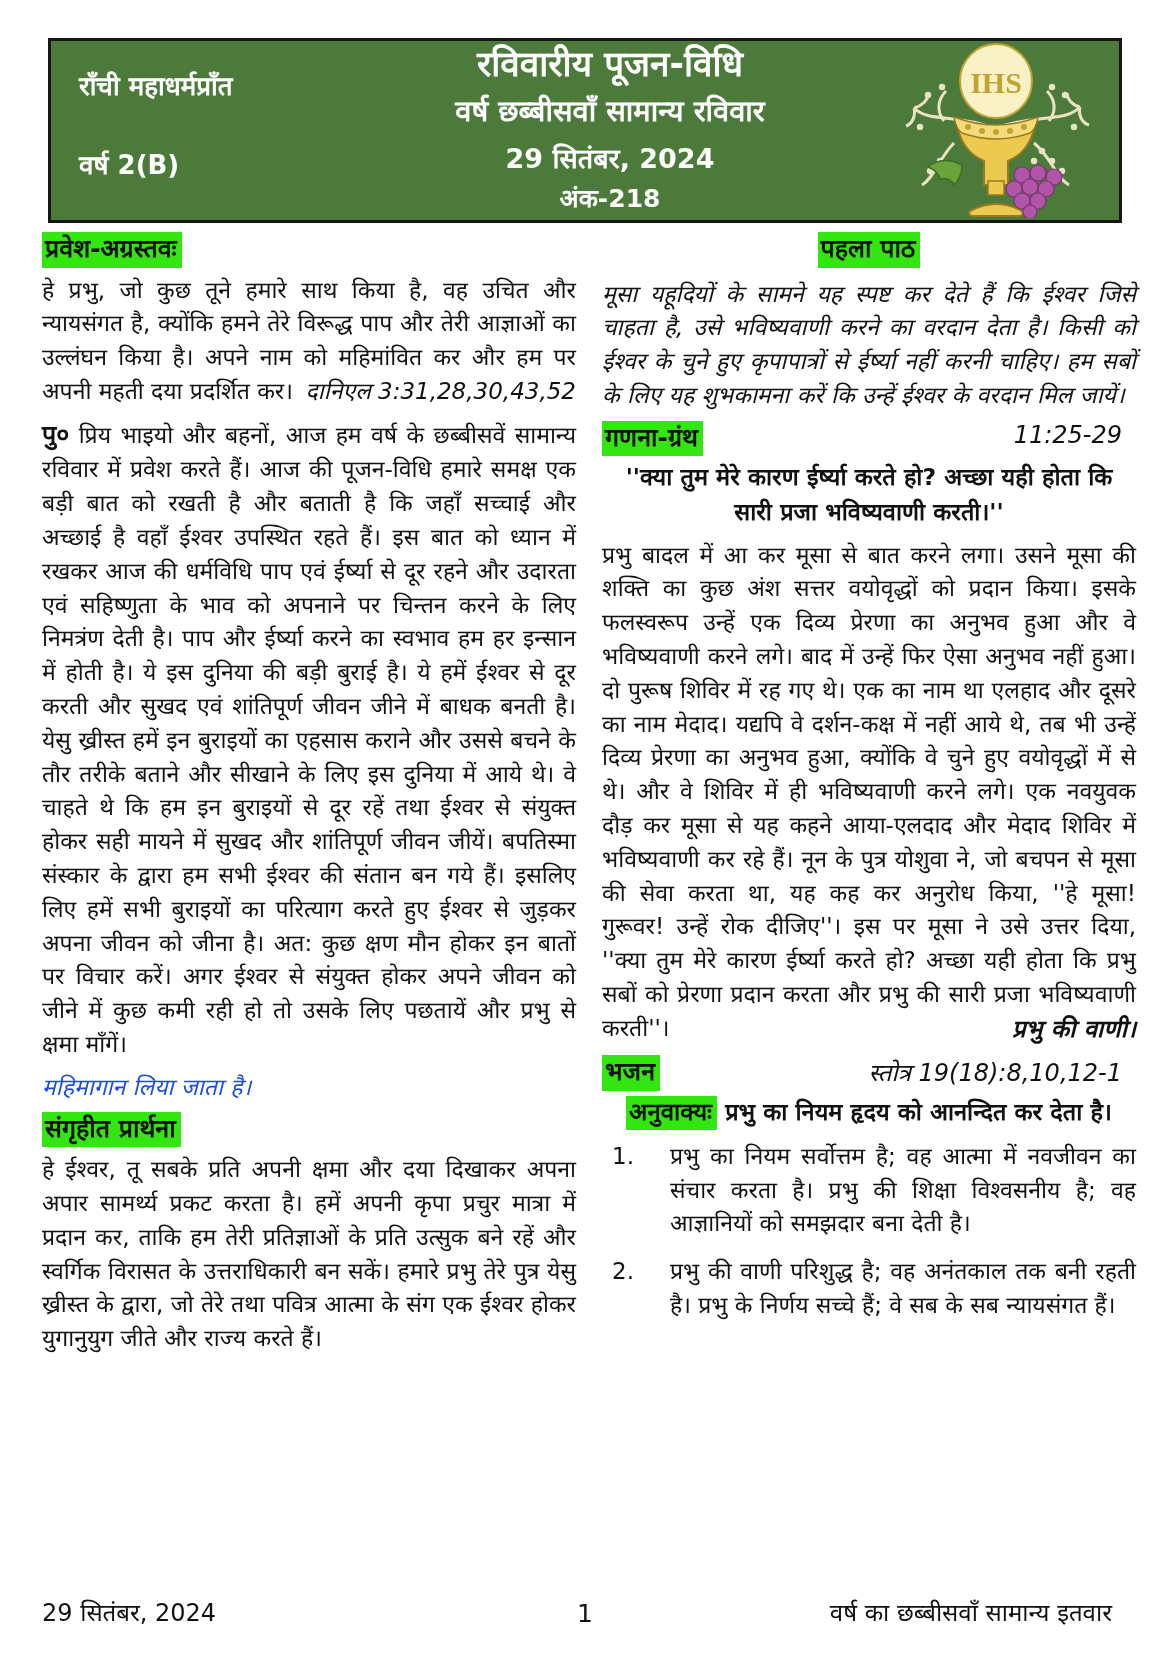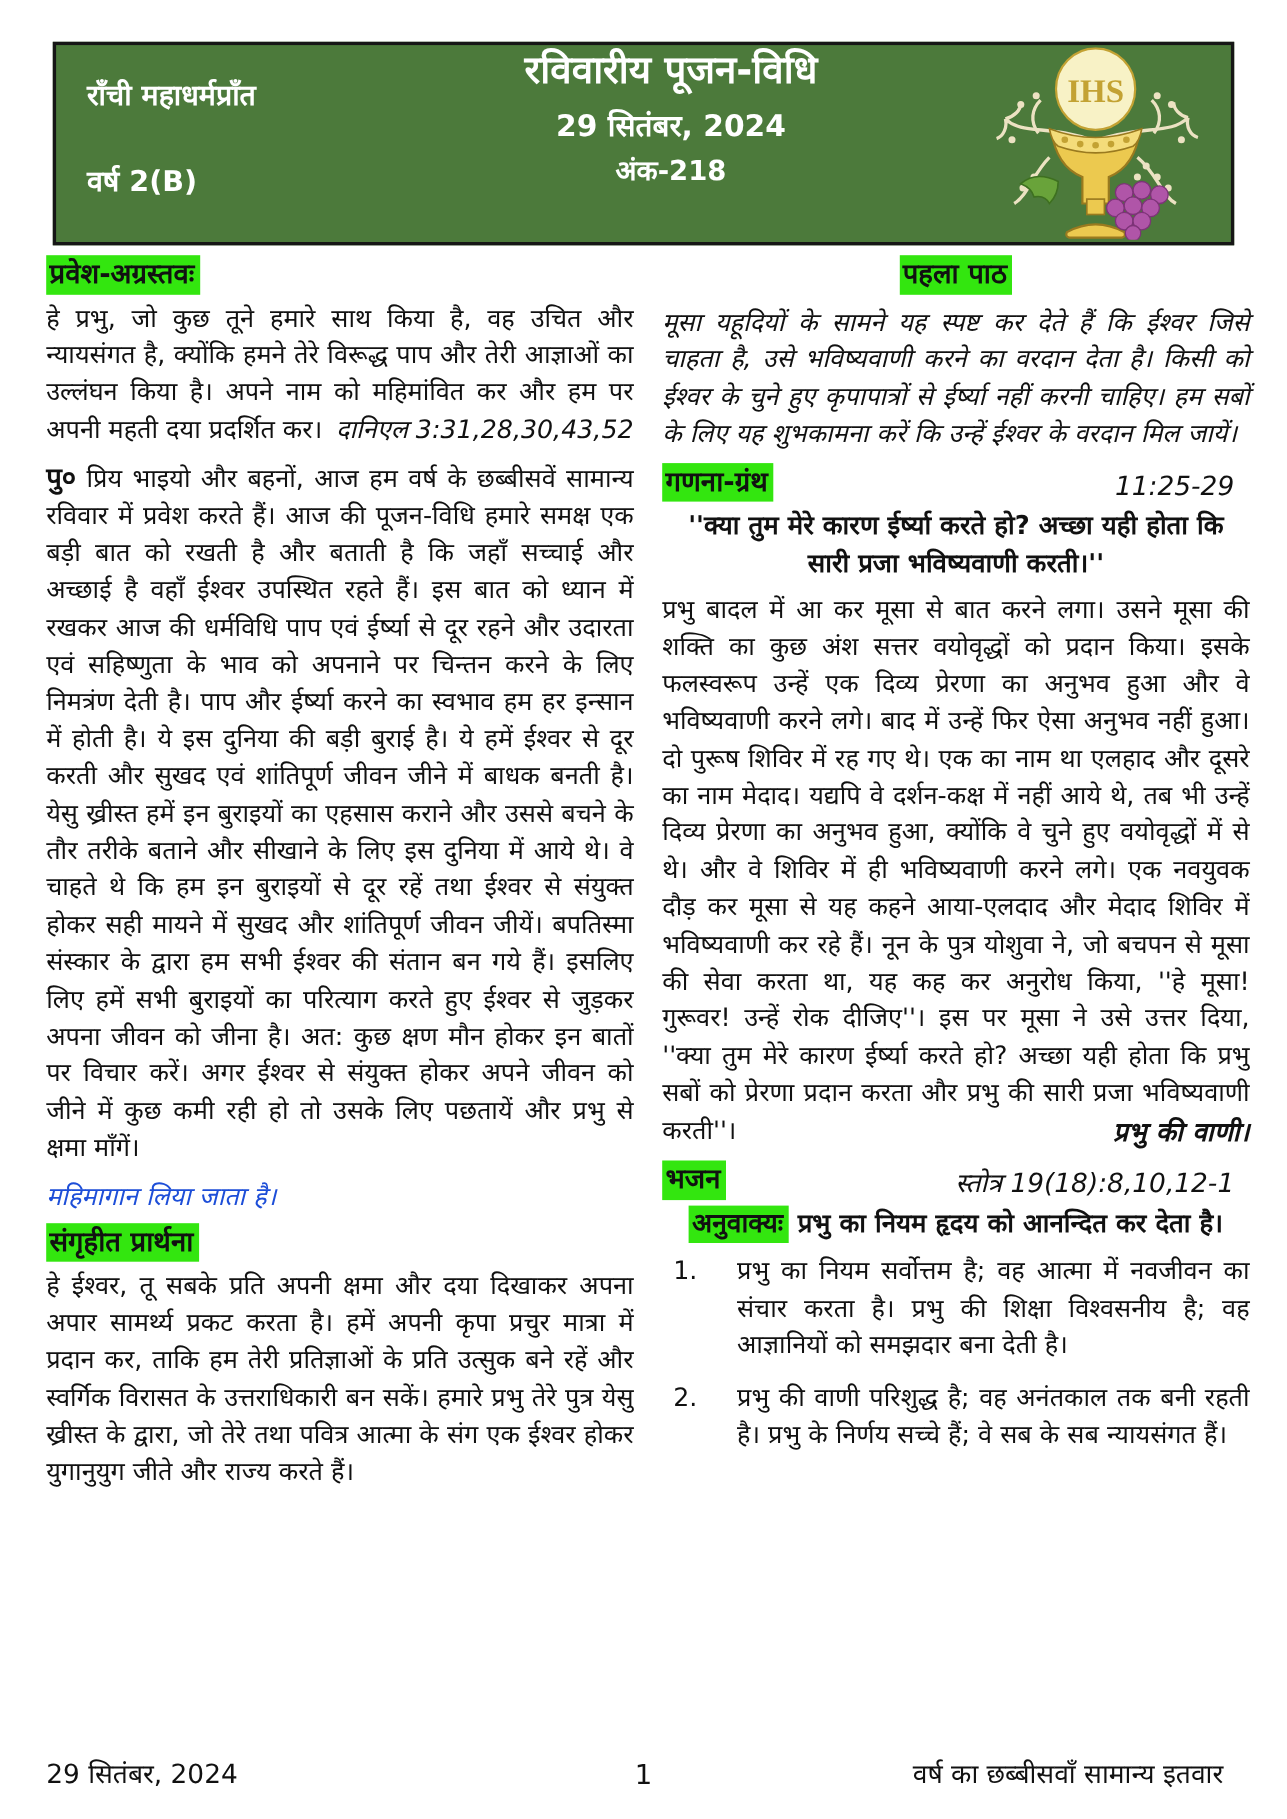--- a/index.html
+++ b/index.html
@@ -78,21 +78,21 @@
   .rubric {
     color: #1d4ed8;
     font-style: italic;
     font-size: 23px;
     margin: 4px 0 8px 0;
   }
   .center-wrap { text-align: center; margin-bottom: 4px; }
   .ref-row {
     display: flex;
     justify-content: space-between;
-    align-items: flex-end;
+    align-items: flex-start;
     margin: 2px 0 4px 0;
   }
   .ref-row .verse-ref { font-style: italic; font-size: 24px; padding-right: 14px; }
   .quote {
     font-weight: bold;
     font-size: 23.5px;
     text-align: center;
     line-height: 1.5;
     margin: 2px 6px 8px 6px;
   }
@@ -137,20 +137,21 @@
 
 <div class="page">
 
   <header class="banner">
     <div class="banner-left">
       <div class="banner-org">राँची महाधर्मप्राँत</div>
       <div class="banner-year">वर्ष 2(B)</div>
     </div>
     <div class="banner-center">
       <div class="banner-title">रविवारीय पूजन-विधि</div>
+      <div class="banner-subtitle">वर्ष छब्बीसवाँ सामान्य रविवार</div>
       <div class="banner-date">29 सितंबर, 2024</div>
       <div class="banner-issue">अंक-218</div>
     </div>
     <div class="banner-right">
       <svg width="225" height="175" viewBox="0 0 225 175" aria-hidden="true">
 
         <g stroke="#ece2c2" stroke-width="3" fill="none">
           <path d="M110 85 C70 70, 45 80, 30 65 M30 65 c8 -2 14 -8 14 -14 M30 65 c2 8 -2 16 -8 18"></path>
           <path d="M112 85 C155 70, 180 80, 196 64 M196 64 c-8 -2 -13 -8 -13 -14 M196 64 c-2 8 2 16 9 18"></path>
           <path d="M70 100 C55 115, 50 135, 38 142 M150 100 C168 115, 172 135, 185 142"></path>

